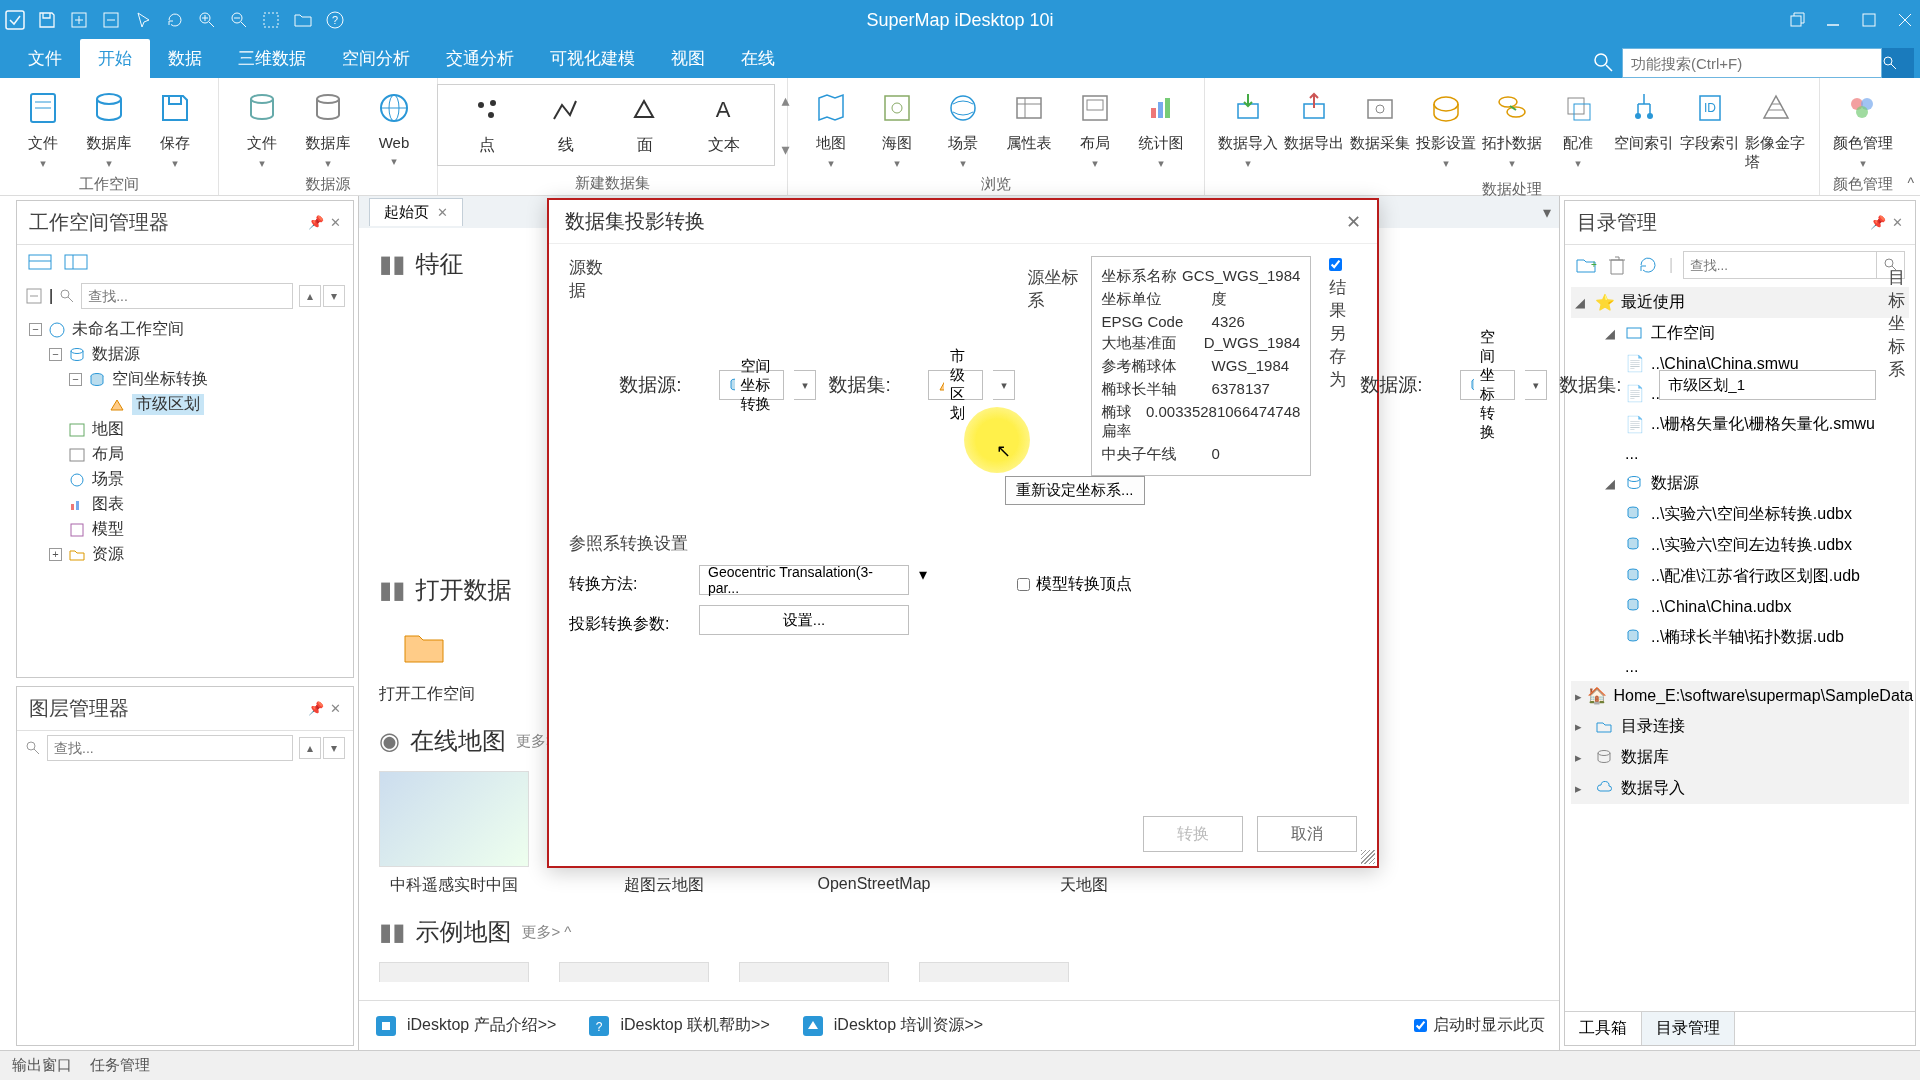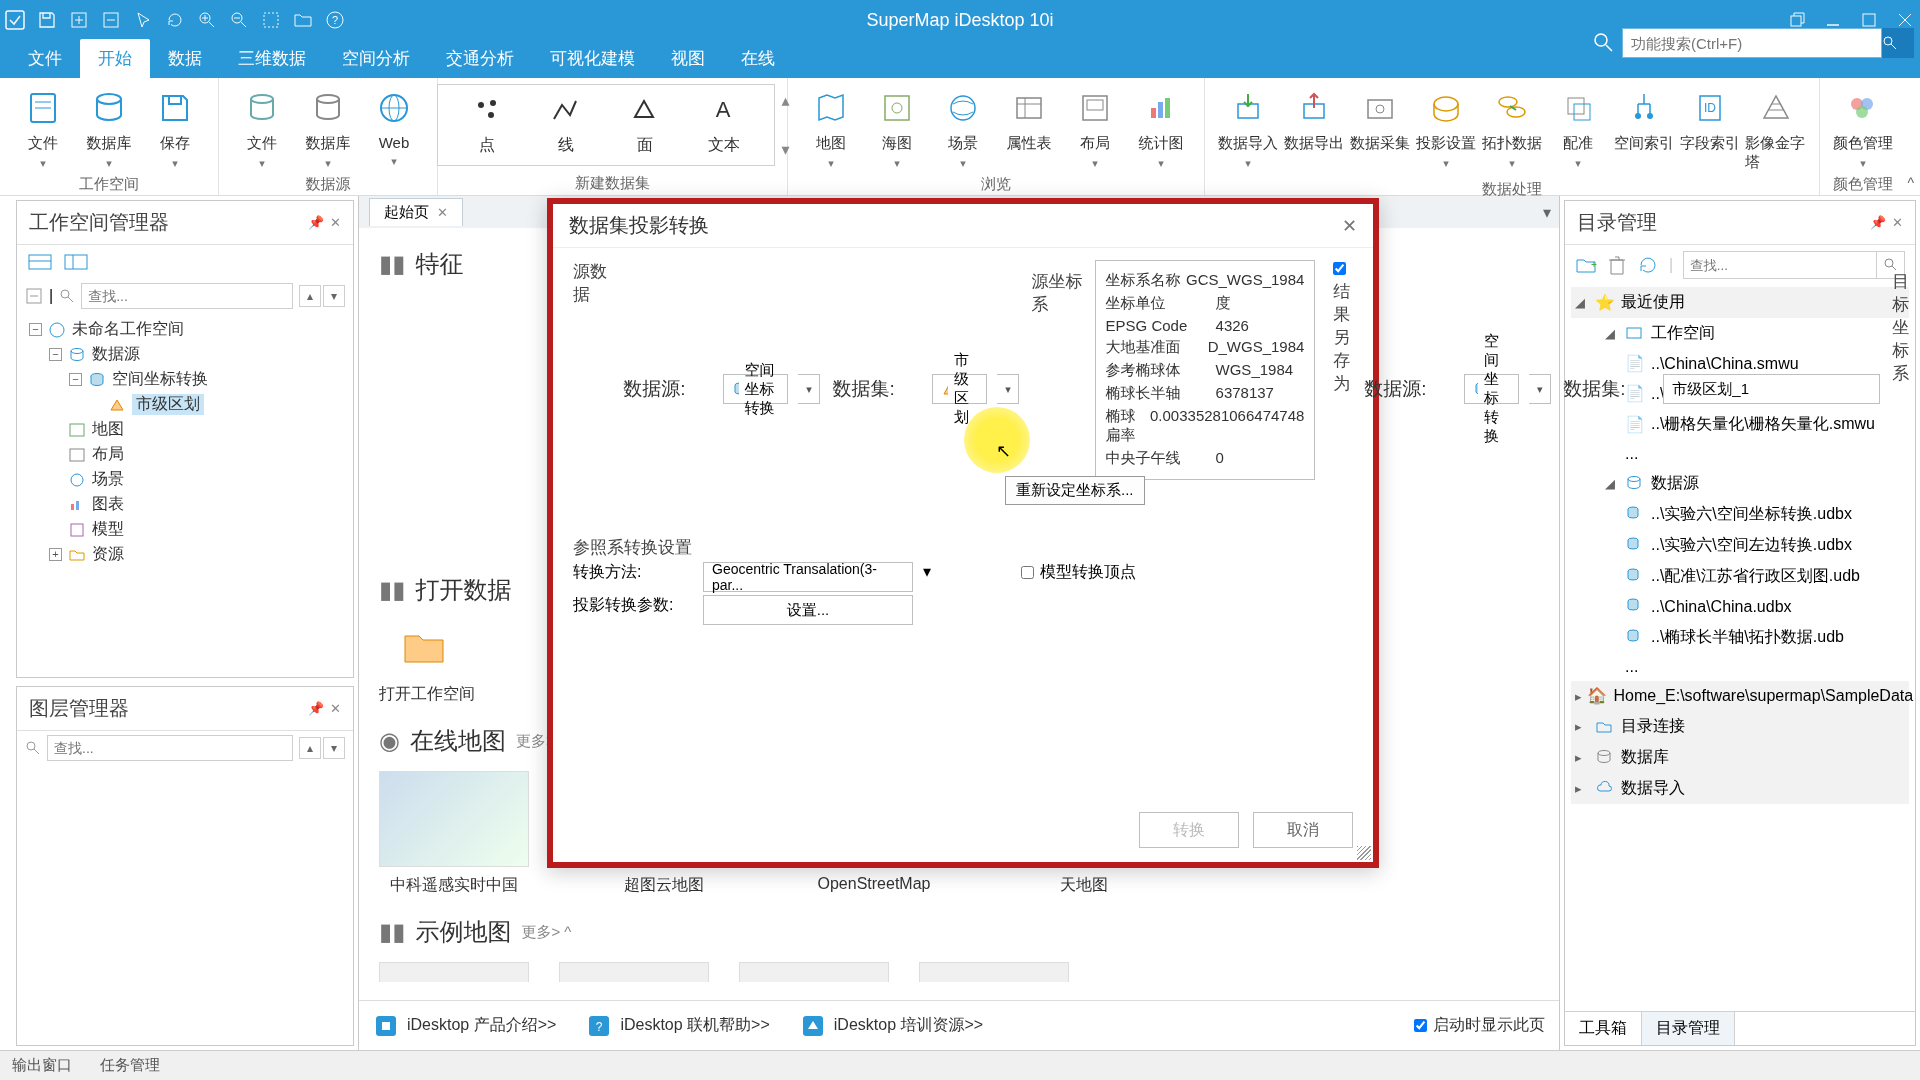--- a/index.html
+++ b/index.html
@@ -7,21 +7,21 @@
 
 .titlebar { height: 40px; background: #2a97d7; display: flex; align-items: center; padding: 0 4px; color: #fff; }
 .titlebar .tb-left { display: flex; gap: 10px; align-items: center; }
 .titlebar .tb-icon { width: 22px; height: 22px; display: flex; align-items: center; justify-content: center; opacity: 0.95; }
 .titlebar .tb-title { position: absolute; left: 50%; transform: translateX(-50%); font-size: 18px; }
 .titlebar .tb-right { margin-left: auto; display: flex; gap: 14px; align-items: center; }
 
 .menubar { height: 38px; background: #2a97d7; display: flex; align-items: flex-end; padding-left: 10px; color: #fff; }
 .menubar .tab { padding: 8px 18px; font-size: 17px; cursor: pointer; }
 .menubar .tab.active { background: #fff; color: #2a97d7; border-radius: 2px 2px 0 0; }
-.menubar .search-wrap { margin-left: auto; display: flex; align-items: center; margin-right: 6px; margin-bottom: 20px; text-decoration: underline; }
+.menubar .search-wrap { margin-left: auto; display: flex; align-items: center; margin-right: 6px; margin-bottom: 0; text-decoration: underline; }
 .menubar .search-icn { width: 24px; height: 24px; margin-right: 6px; }
 .menubar .search-input { width: 260px; height: 30px; border: 1px solid #6fb6e0; background: #fff; padding: 0 8px; font-size: 15px; }
 .menubar .search-btn { width: 32px; height: 30px; background: #1a7bbd; border: none; color: #fff; }
 
 .ribbon { height: 118px; background: #fff; border-bottom: 1px solid #dcdcdc; display: flex; position: relative; }
 .ribbon-group { display: flex; flex-direction: column; align-items: center; border-right: 1px solid #e3e3e3; padding: 2px 4px; }
 .ribbon-items { display: flex; gap: 4px; padding: 4px 8px; flex: 1; align-items: flex-start; }
 .ribbon-btn { display: flex; flex-direction: column; align-items: center; justify-content: flex-start; width: 62px; padding-top: 4px; gap: 6px; cursor: pointer; }
 .ribbon-btn .ric { width: 40px; height: 40px; display: flex; align-items: center; justify-content: center; }
 .ribbon-btn .rlbl { font-size: 15px; color: #333; }
@@ -92,41 +92,41 @@
 .cat-node.bold { background: #f2f2f2; font-weight: 500; }
 .cat-child { padding-left: 34px; }
 .cat-child2 { padding-left: 54px; }
 .cat-node .ci { width: 20px; height: 20px; }
 .cat-exp { width: 14px; color: #666; font-size: 13px; }
 
 .right-bottom-tabs { display: flex; border-top: 1px solid #d0d0d0; }
 .right-bottom-tabs .rbt { padding: 6px 14px; font-size: 16px; border-right: 1px solid #d0d0d0; }
 .right-bottom-tabs .rbt.active { background: #eef4f8; }
 
-.statusbar { height: 30px; background: #f0f0f0; border-top: 1px solid #ccc; display: flex; align-items: center; padding: 0 12px; gap: 28px; font-size: 15px; color: #555; }
-
-
-.dialog-overlay { position: absolute; left: 547px; top: 198px; width: 832px; height: 670px; background: #fff; border: 6px solid #b91c1c; box-shadow: 0 4px 20px rgba(0,0,0,.2); }
+.statusbar { height: 30px; background: #f0f0f0; border-top: 1px solid #ccc; display: flex; align-items: center; padding: 0 12px; gap: 18px; font-size: 15px; color: #555; }
+
+
+.dialog-overlay { position: absolute; left: 547px; top: 198px; width: 832px; height: 670px; background: #fff; border: 2px solid #b91c1c; box-shadow: 0 4px 20px rgba(0,0,0,.2); }
 .dlg-title { height: 44px; display: flex; align-items: center; padding: 0 16px; font-size: 20px; color: #333; border-bottom: 1px solid #eee; }
 .dlg-title .dx { margin-left: auto; color: #777; cursor: pointer; font-size: 18px; }
 .dlg-body { padding: 12px 20px; display: flex; gap: 18px; }
 .dlg-col { flex: 1; display: flex; gap: 12px; }
 .dlg-sect { font-size: 17px; color: #444; margin-bottom: 2px; }
 .dlg-row { display: flex; align-items: center; gap: 10px; }
 .dlg-row .dlbl { width: 90px; font-size: 19px; color: #333; }
 .dlg-row .dfield { flex: 1; height: 30px; border: 1px solid #bfbfbf; display: flex; align-items: center; padding: 0 8px; font-size: 15px; background: #fff; }
 .dlg-row .ddbtn { width: 22px; height: 30px; border: 1px solid #bfbfbf; border-left: none; display: flex; align-items: center; justify-content: center; font-size: 11px; color: #555; }
 .crs-box { border: 1px solid #bfbfbf; height: 220px; padding: 8px 10px; font-size: 15px; color: #333; overflow: auto; position: relative; }
 .crs-box .crs-row { display: flex; padding: 2px 0; }
 .crs-box .ck { width: 110px; }
 .target-tb { display: flex; gap: 8px; align-items: center; position: relative; }
 .target-tb .ticon { width: 26px; height: 26px; display: flex; align-items: center; justify-content: center; border: 1px solid transparent; }
 .target-empty { border: 1px solid #bfbfbf; height: 258px; }
 .dlg-bottom { padding: 6px 20px 12px; }
-.dlg-bottom .brow { display: flex; align-items: flex-start; gap: 10px; margin-top: 3px; }
+.dlg-bottom .brow { display: flex; align-items: flex-end; gap: 10px; margin-top: 10px; }
 .dlg-bottom .brow .dlbl { width: 120px; font-size: 16px; }
 .dlg-bottom .bfield { flex: 1; max-width: 210px; height: 30px; border: 1px solid #bfbfbf; padding: 0 8px; font-size: 14px; display: flex; align-items: center; }
 .dlg-bottom .setbtn { width: 210px; height: 30px; border: 1px solid #bfbfbf; background: #fff; font-size: 15px; }
 .dlg-footer { position: absolute; bottom: 14px; right: 20px; display: flex; gap: 14px; }
 .dlg-footer .btn { width: 100px; height: 36px; border: 1px solid #bfbfbf; background: #fff; font-size: 16px; color: #666; }
 .dlg-footer .btn.disabled { color: #bbb; }
 .dlg-resize { position: absolute; right: 2px; bottom: 2px; width: 14px; height: 14px; background: repeating-linear-gradient(135deg,#999,#999 1px,transparent 1px,transparent 3px); }
 
 .highlight-cursor { position: absolute; left: 964px; top: 407px; width: 66px; height: 66px; background: radial-gradient(circle,#fff04a 0%,#fff04a 45%,rgba(255,240,74,0.7) 70%,transparent 100%); border-radius: 50%; pointer-events: none; z-index: 50; }
 .cursor-arrow { position: absolute; left: 996px; top: 440px; z-index: 51; font-size: 18px; color: #000; pointer-events: none; }

